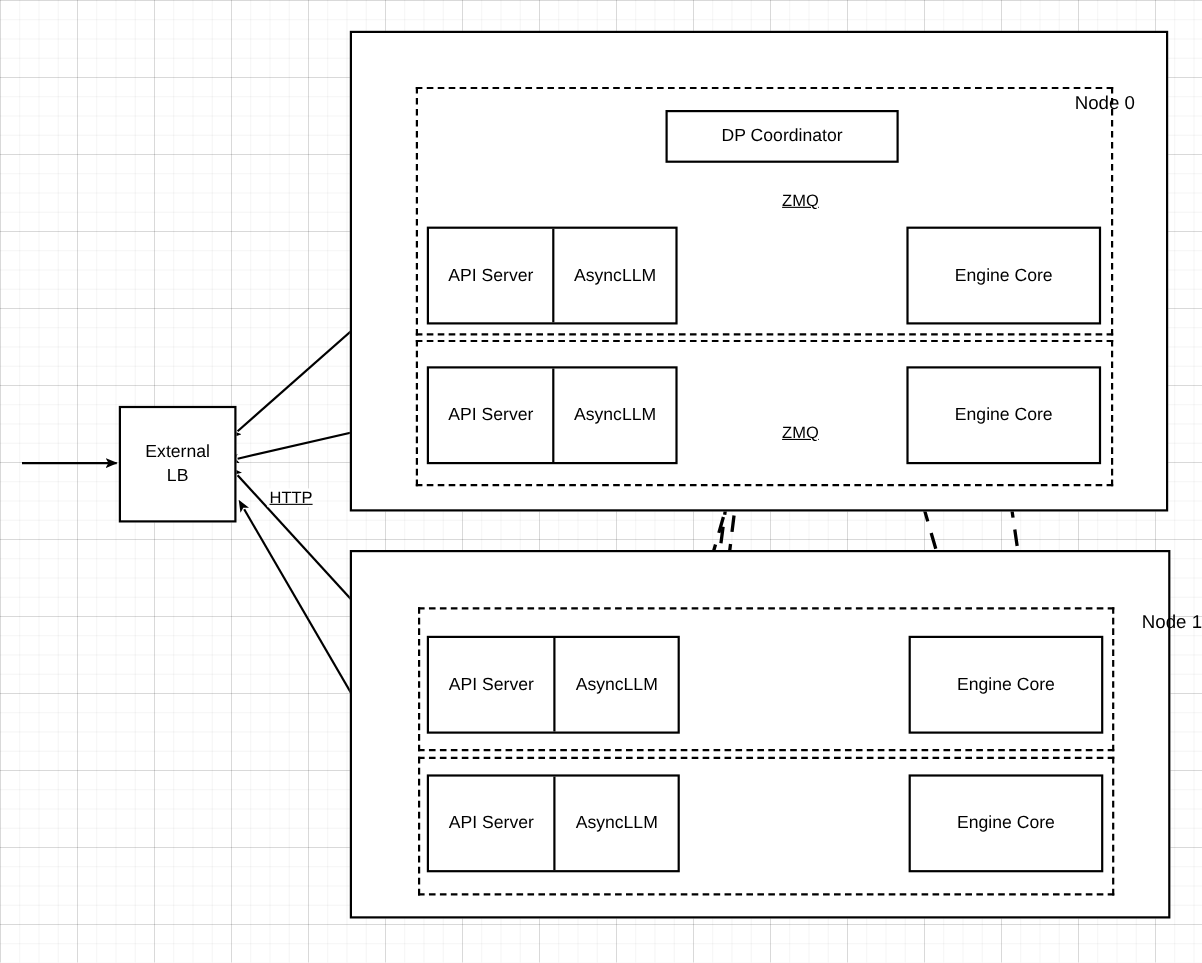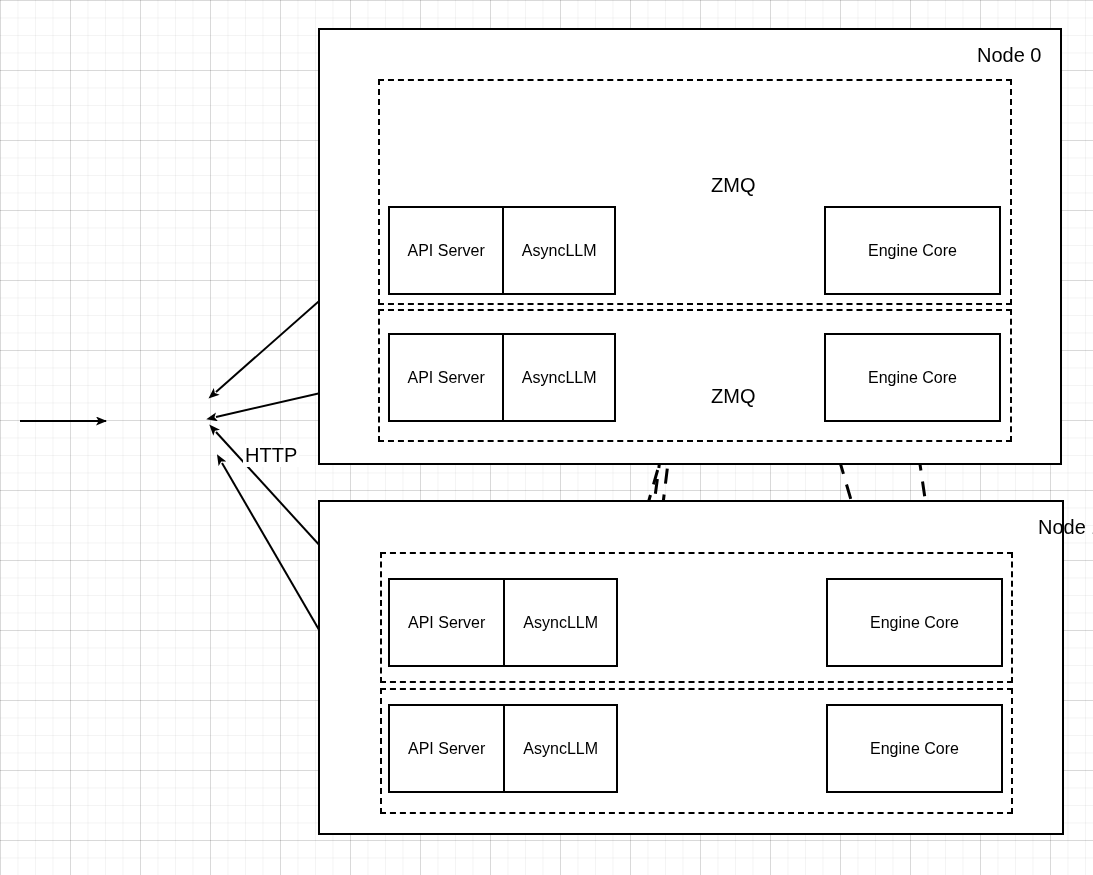--- a/index.html
+++ b/index.html
@@ -27,23 +27,24 @@
     pointer-events:none;
   }
   .node-box{
     position:absolute;
     background:#ffffff;
     border:2px solid #000000;
     box-sizing:border-box;
   }
   .node-label{
     position:absolute;
-    font-size:20px;
+    font-size:17px;
     color:#000000;
     white-space:nowrap;
+    margin-top:40px;
   }
   .group-box{
     position:absolute;
     border:2px dashed #000000;
     box-sizing:border-box;
     background:transparent;
   }
   .unit{
     position:absolute;
     background:#ffffff;
@@ -72,25 +73,26 @@
     display:flex;
     align-items:center;
     justify-content:center;
     text-align:center;
     font-size:16px;
     color:#000000;
     line-height:1.35;
   }
   .edge-label{
     position:absolute;
-    font-size:20px;
+    font-size:15px;
     color:#000000;
     background:#ffffff;
     padding:0 2px;
     white-space:nowrap;
+    text-decoration:underline;
   }
 </style>
 </head>
 <body>
 
 <div id="canvas">
 
   <svg id="wires" viewBox="0 0 1093 875" xmlns="http://www.w3.org/2000/svg">
     <defs>
       <marker id="ah" markerWidth="11" markerHeight="9" refX="10" refY="4.5" orient="auto" markerUnits="userSpaceOnUse">
@@ -191,25 +193,34 @@
     </g>
     <g>
       <line x1="648" y1="560" x2="618" y2="718" stroke="#000000" stroke-width="3" stroke-dasharray="15,11" marker-end="url(#ah-big)"></line>
     </g>
 
     <g>
       <line x1="945" y1="662" x2="955" y2="700" stroke="#000000" stroke-width="3" stroke-dasharray="15,11" marker-end="url(#ah-big)"></line>
     </g>
   </svg>
 
+  <div class="plain-box" style="left:108px;top:369px;width:107px;height:106px;">
+    <div>
+      <div>External</div>
+      <div>LB</div>
+    </div>
+  </div>
   <div class="edge-label" style="left:243px;top:431px;margin-top:13px;">HTTP</div>
 
   <div class="node-box" style="left:318px;top:28px;width:744px;height:437px;"></div>
   <div class="node-label" style="left:977px;top:44px;">Node 0</div>
 
+  <div class="plain-box" style="left:605px;top:100px;width:212px;height:48px;">
+    <span>DP Coordinator</span>
+  </div>
 
   <div class="group-box" style="left:378px;top:79px;width:634px;height:226px;"></div>
   <div class="unit" style="left:388px;top:206px;width:228px;height:89px;">
     <div class="cell left">API Server</div>
     <div class="cell">AsyncLLM</div>
   </div>
   <div class="plain-box" style="left:824px;top:206px;width:177px;height:89px;">
     <span>Engine Core</span>
   </div>
   <div class="edge-label" style="left:709px;top:174px;">ZMQ</div>

